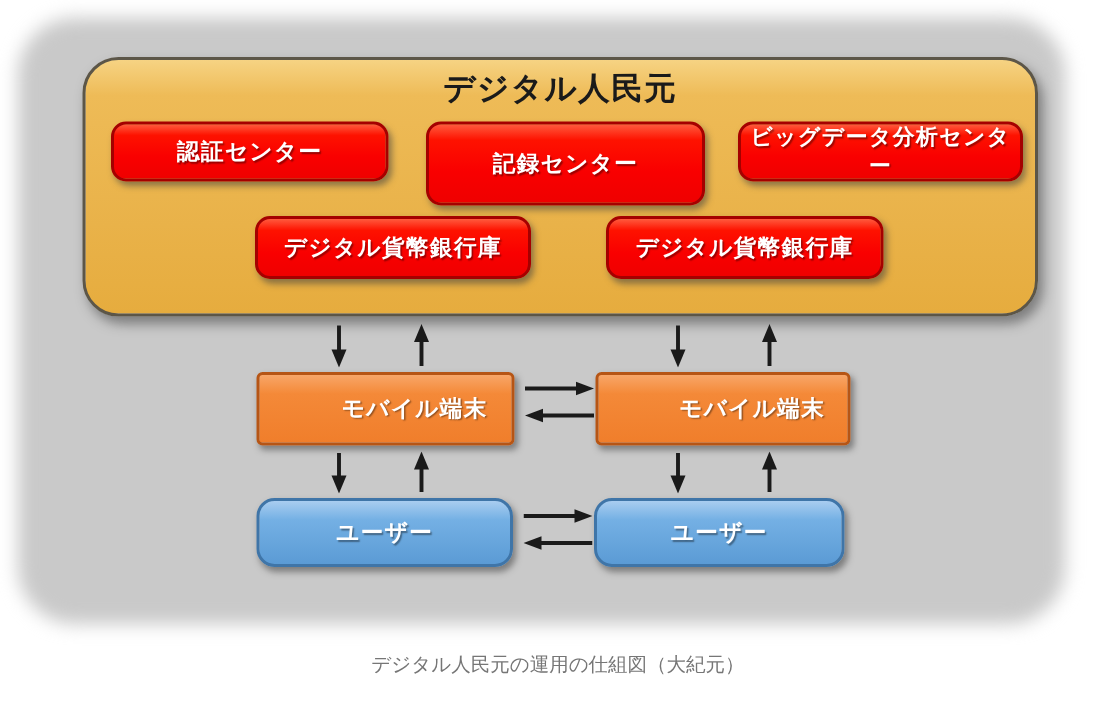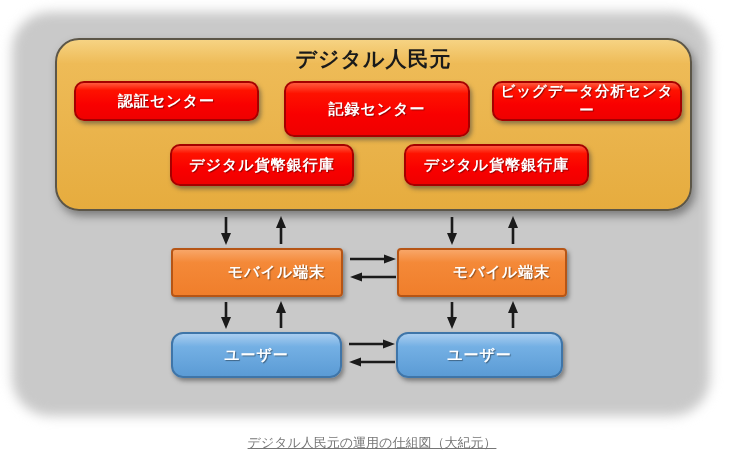--- a/index.html
+++ b/index.html
@@ -86,21 +86,20 @@
   .bb1 { left: 171px; top: 332px; width: 171px; height: 46px; }
   .bb2 { left: 396px; top: 332px; width: 167px; height: 46px; }
   .arrow { position: absolute; }
   .caption {
     position: absolute;
     left: 0; top: 434px;
     width: 100%;
     text-align: center;
     font-size: 13px;
     color: #767676;
-    text-decoration: underline;
   }
 </style>
 </head>
 <body>
 
 <div class="stage">
 
   <div class="panel"></div>
 
   <div class="gold-box">

